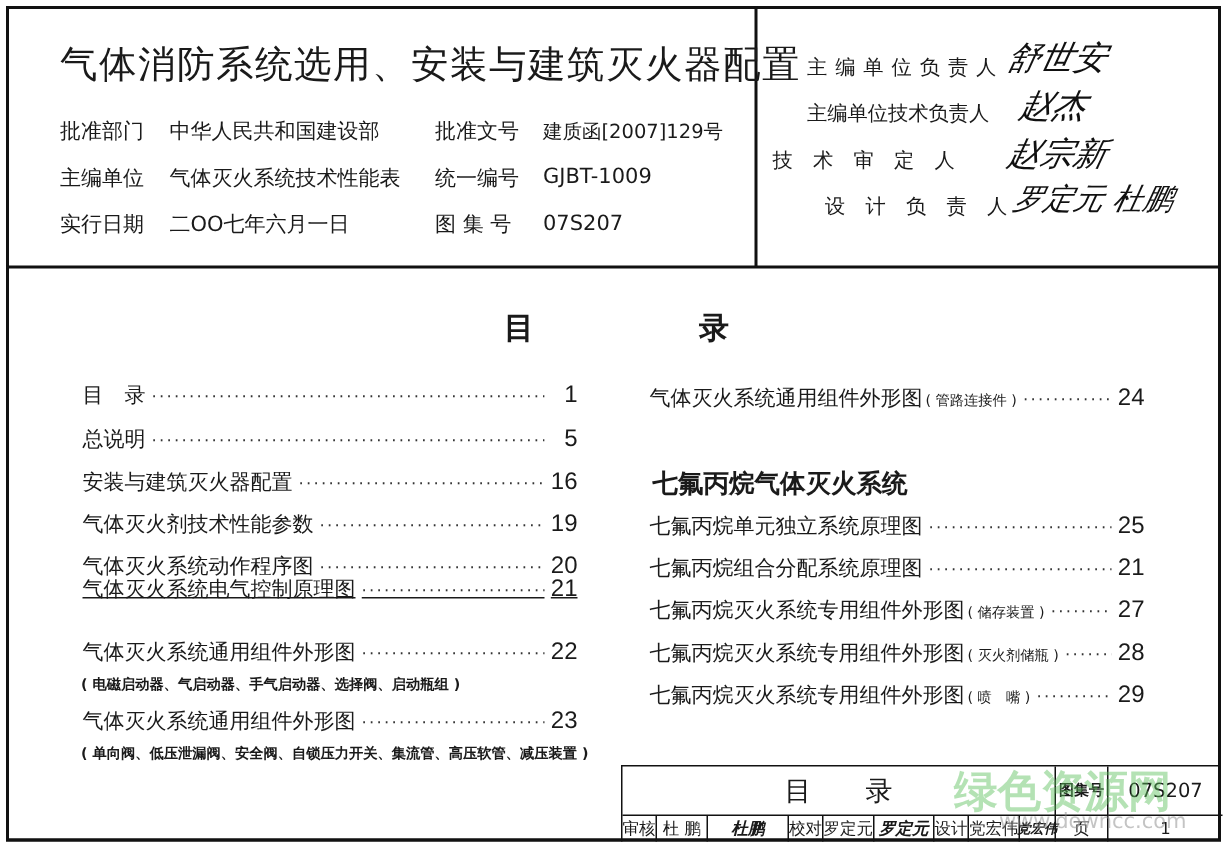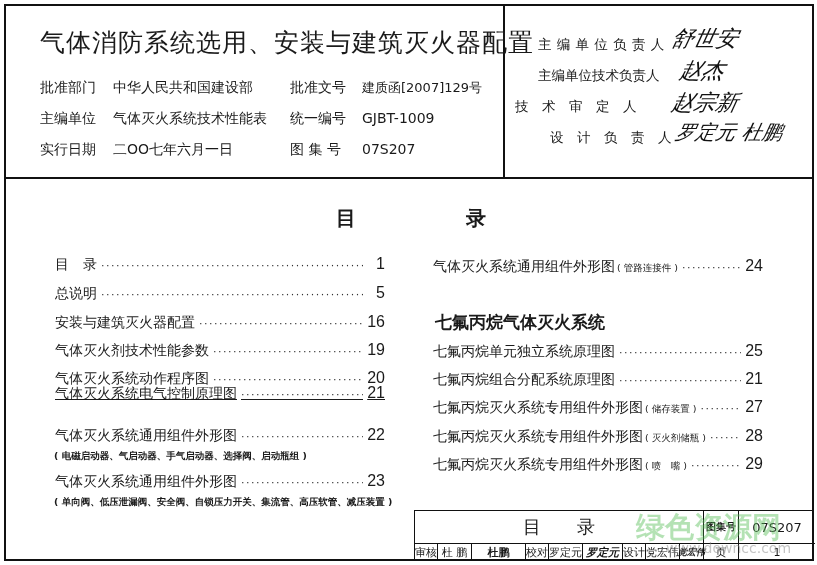--- a/index.html
+++ b/index.html
@@ -154,21 +154,21 @@
   <div class="tb-cell" style="left:324px; top:0; width:76px; height:33px; border-bottom:1px solid #111; border-right:none; font-size:13px;">
     <span>07S207</span>
   </div>
 
   <div class="tb-cell" style="left:0; top:33px; width:23px; height:17px;">
       <span>审核</span>
     </div>
   <div class="tb-cell" style="left:23px; top:33px; width:34px; height:17px;">
       <span>杜 鹏</span>
     </div>
-  <div class="tb-cell" style="left:57px; top:33px; width:54px; height:17px; font-family:'DejaVu Serif', serif; font-weight:bold;">
+  <div class="tb-cell" style="left:57px; top:33px; width:54px; height:17px; font-family:'DejaVu Serif', serif; font-style:italic; font-weight:bold;">
       <span>杜鹏</span>
     </div>
   <div class="tb-cell" style="left:111px; top:33px; width:23px; height:17px;">
       <span>校对</span>
     </div>
   <div class="tb-cell" style="left:134px; top:33px; width:34px; height:17px;">
       <span>罗定元</span>
     </div>
   <div class="tb-cell" style="left:168px; top:33px; width:40px; height:17px; font-family:'DejaVu Serif', serif; font-style:italic; font-weight:bold;">
       <span>罗定元</span>

